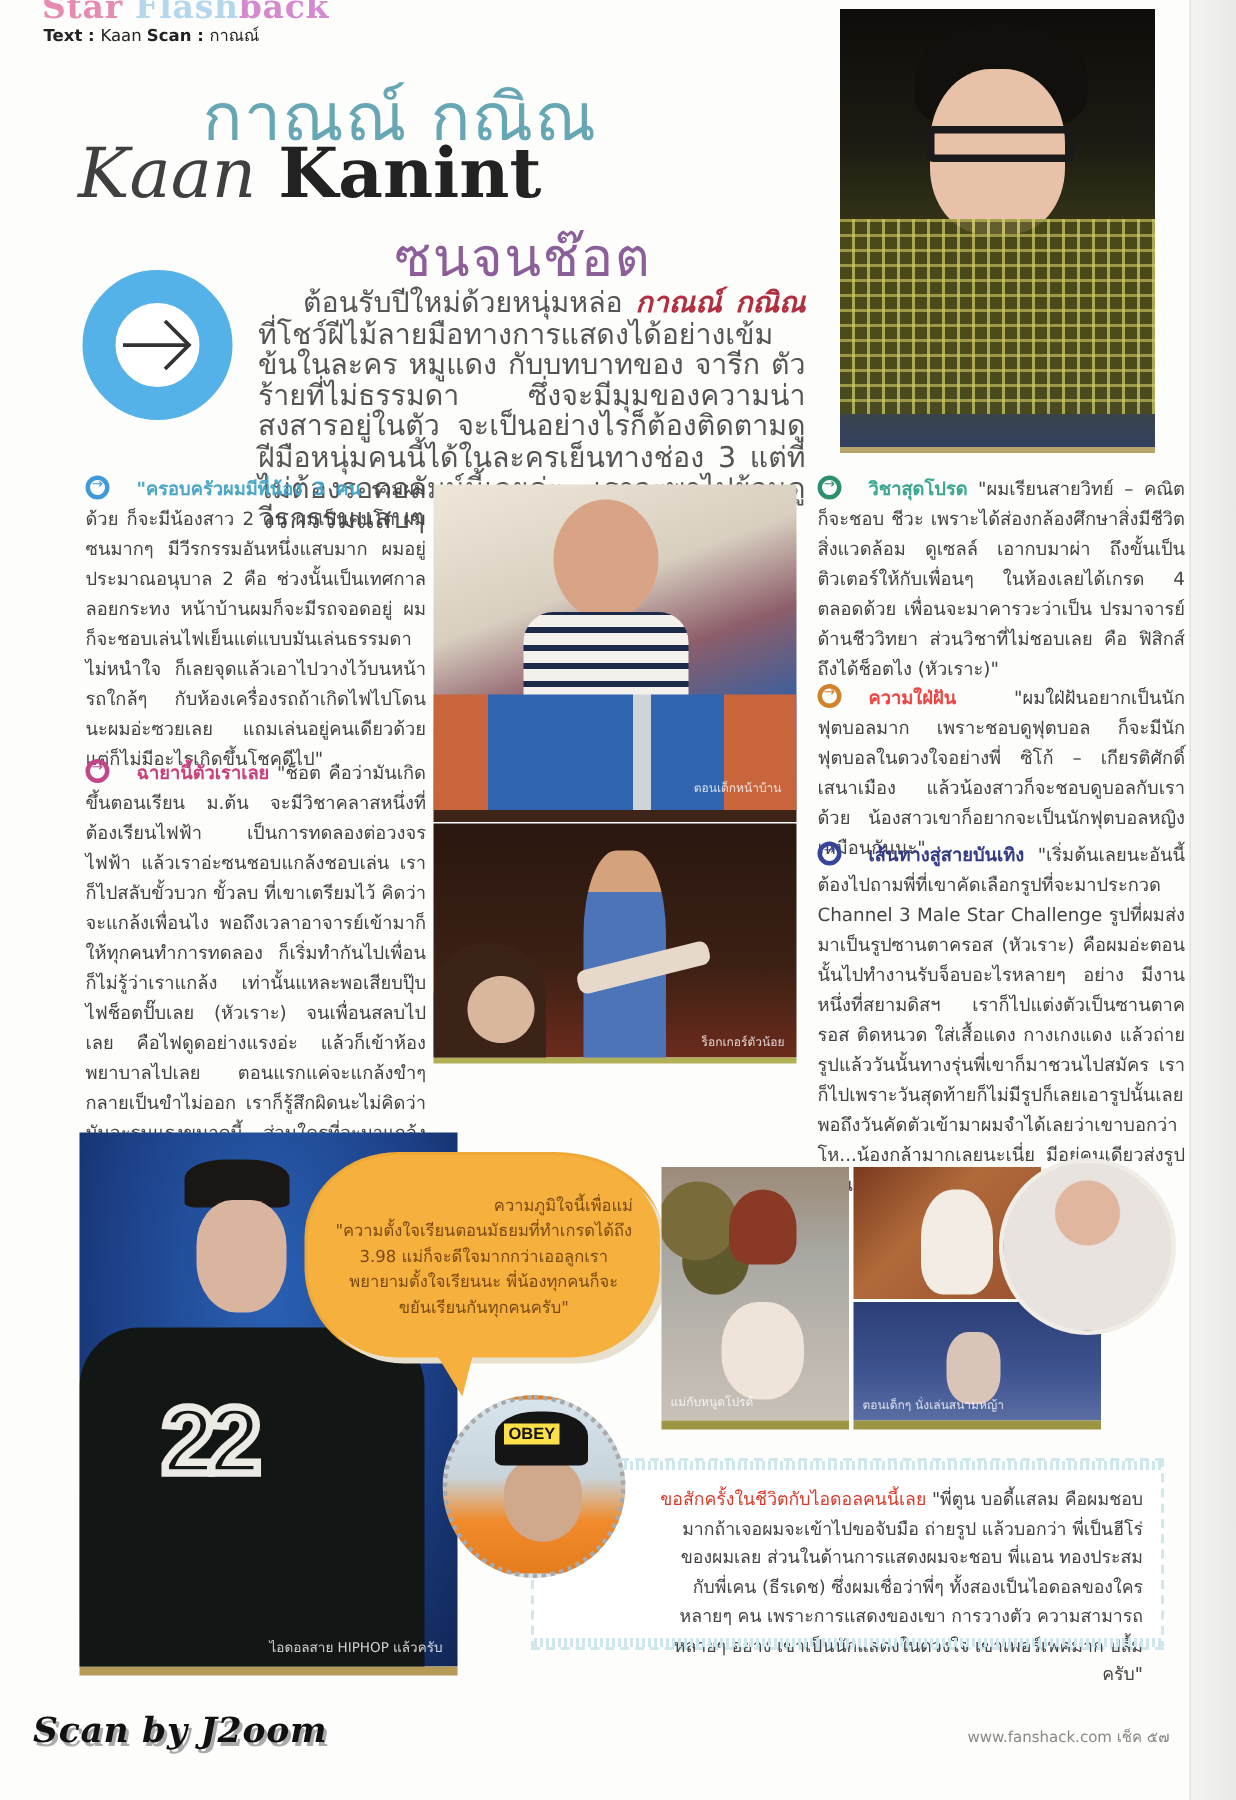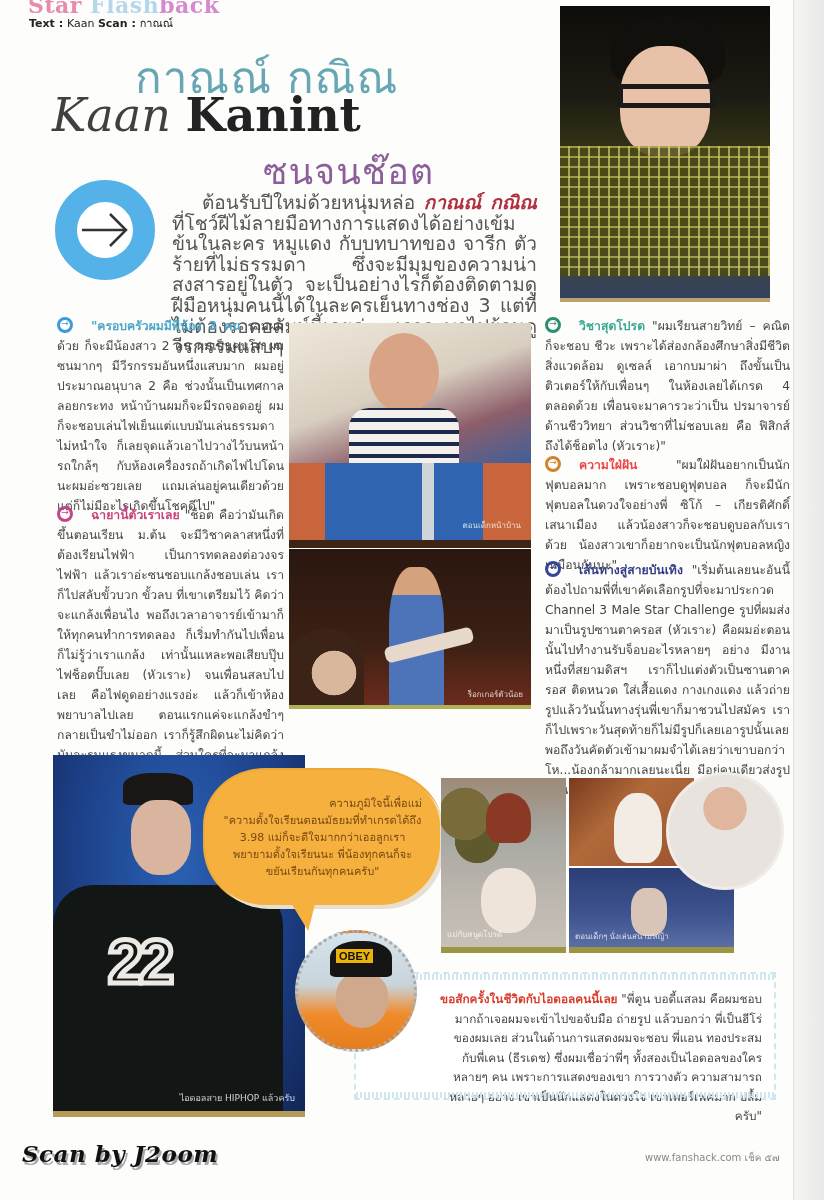--- a/index.html
+++ b/index.html
@@ -51,21 +51,21 @@
 
   .hiphop-photo { left: 53px; top: 755px; width: 252px; height: 362px; background: radial-gradient(ellipse at 50% 30%, #2a61b4 0%, #1c3f86 60%, #112656 100%); border-bottom: 6px solid #b59a58; }
   .hiphop-photo .cap { position: absolute; left: 70px; top: 18px; width: 70px; height: 32px; background: #1a1614; border-radius: 40% 40% 10% 10%; }
   .hiphop-photo .face { position: absolute; left: 78px; top: 45px; width: 60px; height: 75px; background: #d9b59f; border-radius: 40% 40% 45% 45%; }
   .hiphop-photo .jersey { position: absolute; left: 0; top: 130px; width: 230px; height: 232px; background: #121614; border-radius: 40px 40px 0 0; }
   .hiphop-photo .num { position: absolute; left: 55px; top: 170px; font-family: "Liberation Sans", sans-serif; font-weight: bold; font-size: 63px; color: #121614; -webkit-text-stroke: 5px #eceae4; letter-spacing: -4px; }
   .hiphop-photo .caption { right: 10px; bottom: 6px; font-size: 9px; }
 
   .obey-circle { left: 295px; top: 930px; width: 122px; height: 122px; border-radius: 50%; border: 3px dotted #aaa; overflow: hidden; background: linear-gradient(180deg, #d7e4ec 0%, #c8d3da 45%, #f08a2a 70%, #e37d1e 100%); }
   .obey-circle .cap { position: absolute; left: 32px; top: 8px; width: 62px; height: 36px; background: #151515; border-radius: 45% 45% 10% 10%; }
-  .obey-circle .cap span { position: absolute; left: 6px; top: 8px; background: #eab308; color: #111; font: bold 11px "Liberation Sans", sans-serif; padding: 1px 3px; }
+  .obey-circle .cap span { position: absolute; left: 6px; top: 8px; background: #fde047; color: #111; font: bold 11px "Liberation Sans", sans-serif; padding: 1px 3px; }
   .obey-circle .face { position: absolute; left: 38px; top: 40px; width: 52px; height: 55px; background: #d0a98c; border-radius: 40% 40% 50% 50%; }
 
   
   .cloud { left: 205px; top: 770px; width: 235px; height: 135px; background: #f6b03e; border-radius: 60px 70px 60px 60px / 55px 55px 60px 60px; box-shadow: 4px 4px 0 #e8e0cf, 0 0 0 2px #eea838; display: flex; flex-direction: column; align-items: flex-end; justify-content: center; text-align: center; padding: 10px 18px; }
   .cloud::after { content: ""; position: absolute; left: 88px; bottom: -26px; border-left: 12px solid transparent; border-right: 14px solid transparent; border-top: 30px solid #f6b03e; transform: skewX(12deg); }
   .cloud p { font-size: 11px; line-height: 17px; color: #7a4a12; position: relative; z-index: 1; }
 
   
   .col { font-size: 12.2px; line-height: 20px; color: #444; text-align: justify; }
   .col .head { font-weight: bold; }
@@ -90,30 +90,30 @@
   .c-navy-ico { border-color: #37449b; color: #37449b; }
   .end-mark { display: inline-block; width: 10px; height: 8px; background: #555; margin-left: 6px; vertical-align: middle; }
 
   
   .baby-collage-1 { left: 441px; top: 778px; width: 125px; height: 175px; background: linear-gradient(180deg, #9c8a78 0%, #a8a8a2 35%, #bcb6ae 70%, #c7c1b8 100%); border-bottom: 6px solid #9c9644; }
   .baby-collage-1 .leaf { position: absolute; left: 0; top: 0; width: 60px; height: 90px; background: radial-gradient(circle at 40% 40%, #7a6b3a 0 40%, transparent 41%), radial-gradient(circle at 60% 70%, #5f5a2e 0 30%, transparent 31%); }
   .baby-collage-1 .mom { position: absolute; left: 45px; top: 15px; width: 45px; height: 50px; background: #8a3a24; border-radius: 50% 50% 30% 30%; }
   .baby-collage-1 .baby { position: absolute; left: 40px; top: 90px; width: 55px; height: 65px; background: #efe4da; border-radius: 45%; }
   .baby-collage-2 { left: 569px; top: 778px; width: 125px; height: 88px; background: linear-gradient(135deg, #7a3a1e 0%, #b06a3a 40%, #9a5230 100%); }
   .baby-collage-2 .kid { position: absolute; left: 45px; top: 15px; width: 48px; height: 70px; background: #f3ece4; border-radius: 45% 45% 30% 30%; }
-  .baby-collage-3 { left: 569px; top: 868px; width: 165px; height: 85px; background: linear-gradient(180deg, #2c3e76 0%, #3e5490 60%, #5b6ea3 100%); border-bottom: 6px solid #9c9644; font-family: Liberation Serif, serif; }
+  .baby-collage-3 { left: 569px; top: 868px; width: 165px; height: 85px; background: linear-gradient(180deg, #2c3e76 0%, #3e5490 60%, #5b6ea3 100%); border-bottom: 6px solid #9c9644; }
   .baby-collage-3 .kid { position: absolute; left: 62px; top: 20px; width: 36px; height: 48px; background: #d9c4b8; border-radius: 40%; }
   .baby-circle { left: 666px; top: 772px; width: 118px; height: 118px; border-radius: 50%; border: 3px solid #f0ece6; background: radial-gradient(circle at 50% 30%, #e0b69e 0 22%, #e9e3e0 23%); overflow: hidden; }
 
   
   .idol-box { left: 354px; top: 972px; width: 422px; height: 128px; border: 2px dashed #cfe8ee; background: linear-gradient(90deg, #fff 0, #fff 100%); padding: 16px 12px 8px 80px; }
   .idol-box::before { content: ""; position: absolute; left: 0; right: 0; top: 0; height: 6px; background: repeating-linear-gradient(90deg, #cfe6ee 0 2px, transparent 2px 4px); }
   .idol-box::after { content: ""; position: absolute; left: 0; right: 0; bottom: 0; height: 6px; background: repeating-linear-gradient(90deg, #cfe6ee 0 2px, transparent 2px 4px); }
   .idol-text { font-size: 11.8px; line-height: 19.5px; color: #444; text-align: right; }
-  .idol-text .head { color: #d93a2a; font-weight: bold; }
+  .idol-text .head { color: #d93a2a; font-weight: normal; }
 
   
   .scan-credit { left: 22px; top: 1140px; font-family: "DejaVu Serif", serif; font-style: italic; font-weight: bold; font-size: 23px; color: #111; text-shadow: 2px 3px 0 #aaa; letter-spacing: 0.5px; }
   .page-url { left: 645px; top: 1150px; font-size: 10px; color: #888; }
   .right-edge { left: 793px; top: 0; width: 31px; height: 1200px; background: linear-gradient(90deg, #f4f4f2, #e9e9e7); border-left: 1px solid #e0e0dc; }
 </style>
 </head>
 <body>
 
 <div class="abs section-label">

